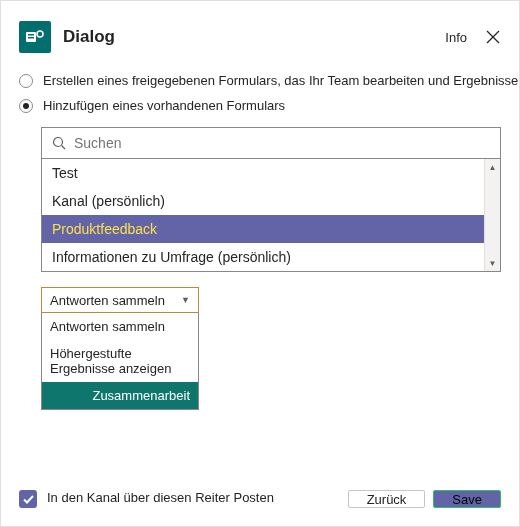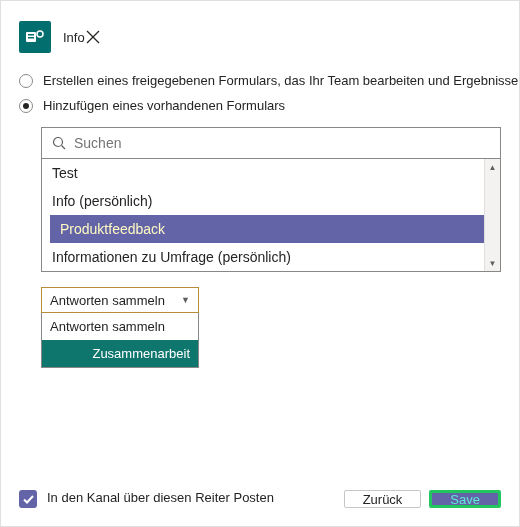--- a/index.html
+++ b/index.html
@@ -38,20 +38,21 @@
     }
     .app-icon svg { width: 18px; height: 14px; }
     .title {
       font-size: 17px;
       font-weight: 600;
       flex: 1;
     }
     .info-link {
       font-size: 13px;
       color: #252423;
+      margin-right: 18px;
       cursor: pointer;
     }
     .close-btn {
       cursor: pointer;
       width: 16px;
       height: 16px;
       display: flex;
       align-items: center;
       justify-content: center;
     }
@@ -115,22 +116,21 @@
       border-top: none;
       position: relative;
     }
     .list-item {
       padding: 6px 10px;
       font-size: 14px;
       cursor: pointer;
     }
     .list-item.selected {
       background: #6264a7;
-      color: #fef9c3;
-      margin-left: 8px;
+      color: #fde047;
     }
     .scroll-track {
       position: absolute;
       right: 0;
       top: 0;
       bottom: 0;
       width: 16px;
       background: #f3f2f1;
       border-left: 1px solid #e1dfdd;
     }
@@ -207,38 +207,39 @@
       display: flex;
       align-items: center;
       justify-content: center;
     }
     .btn-secondary {
       background: #fff;
       border: 1px solid #c8c6c4;
     }
     .btn-primary {
       background: #6264a7;
-      color: #5eead4;
-      border: 3px solid #22c55e;
+      color: #000000;
+      border: 1px solid #22c55e;
     }
   </style>
 </head>
 <body>
 
 <div class="dialog">
 
   <div class="header">
     <div class="app-icon">
       <svg viewBox="0 0 18 14">
         <rect x="0" y="2" width="10" height="10" rx="1" fill="#fff"></rect>
         <rect x="2" y="4" width="6" height="1.5" fill="#036e6e"></rect>
         <rect x="2" y="7" width="6" height="1.5" fill="#036e6e"></rect>
         <circle cx="14" cy="4" r="3" fill="none" stroke="#fff" stroke-width="1.5"></circle>
       </svg>
     </div>
+    <div class="title">Dialog</div>
     <div class="info-link">Info</div>
     <div class="close-btn">
       <svg width="14" height="14" viewBox="0 0 14 14">
         <line x1="1" y1="1" x2="13" y2="13" stroke="#252423" stroke-width="1.2"></line>
         <line x1="13" y1="1" x2="1" y2="13" stroke="#252423" stroke-width="1.2"></line>
       </svg>
     </div>
   </div>
 
   <div class="radio-row">
@@ -258,37 +259,38 @@
         <svg viewBox="0 0 14 14">
             <circle cx="6" cy="6" r="4.5" fill="none" stroke="#605e5c" stroke-width="1.2"></circle>
             <line x1="9.5" y1="9.5" x2="13" y2="13" stroke="#605e5c" stroke-width="1.2"></line>
           </svg>
       </span>
       <input class="search-input" type="text" placeholder="Suchen" style="">
     </div>
 
     <div class="list-box">
       <div class="list-item">Test</div>
-      <div class="list-item">Info (persönlich)</div>
+      <div class="list-item">Kanal (persönlich)</div>
       <div class="list-item selected">Produktfeedback</div>
       <div class="list-item">Informationen zu Umfrage (persönlich)</div>
       <div class="scroll-track">
         <div class="scroll-arrow">▲</div>
         <div style="flex:1"></div>
         <div class="scroll-arrow" style="position:absolute;bottom:0;width:100%">▼</div>
       </div>
     </div>
 
     <div class="select-wrap">
       <div class="select-main">
         <span>Antworten sammeln</span>
         <span class="select-caret">▼</span>
       </div>
       <div class="select-dd">
         <div class="select-opt">Antworten sammeln</div>
+        <div class="select-opt">Höhergestufte Ergebnisse anzeigen</div>
         <div class="select-opt highlight">Zusammenarbeit</div>
       </div>
     </div>
 
   </div>
 
   <div class="footer">
     <div class="checkbox">
       <svg viewBox="0 0 11 9">
         <polyline points="1,4.5 4,7.5 10,1" fill="none" stroke="#fff" stroke-width="2"></polyline>

